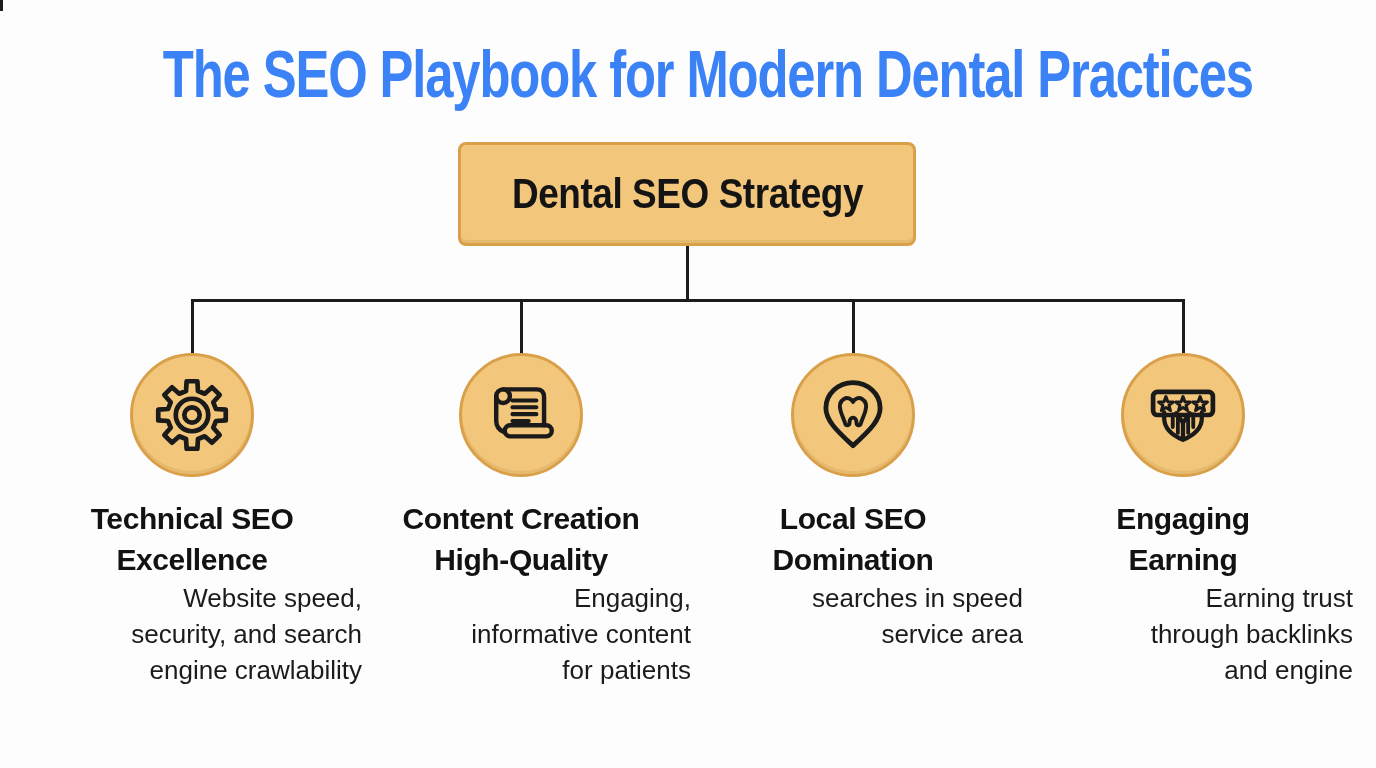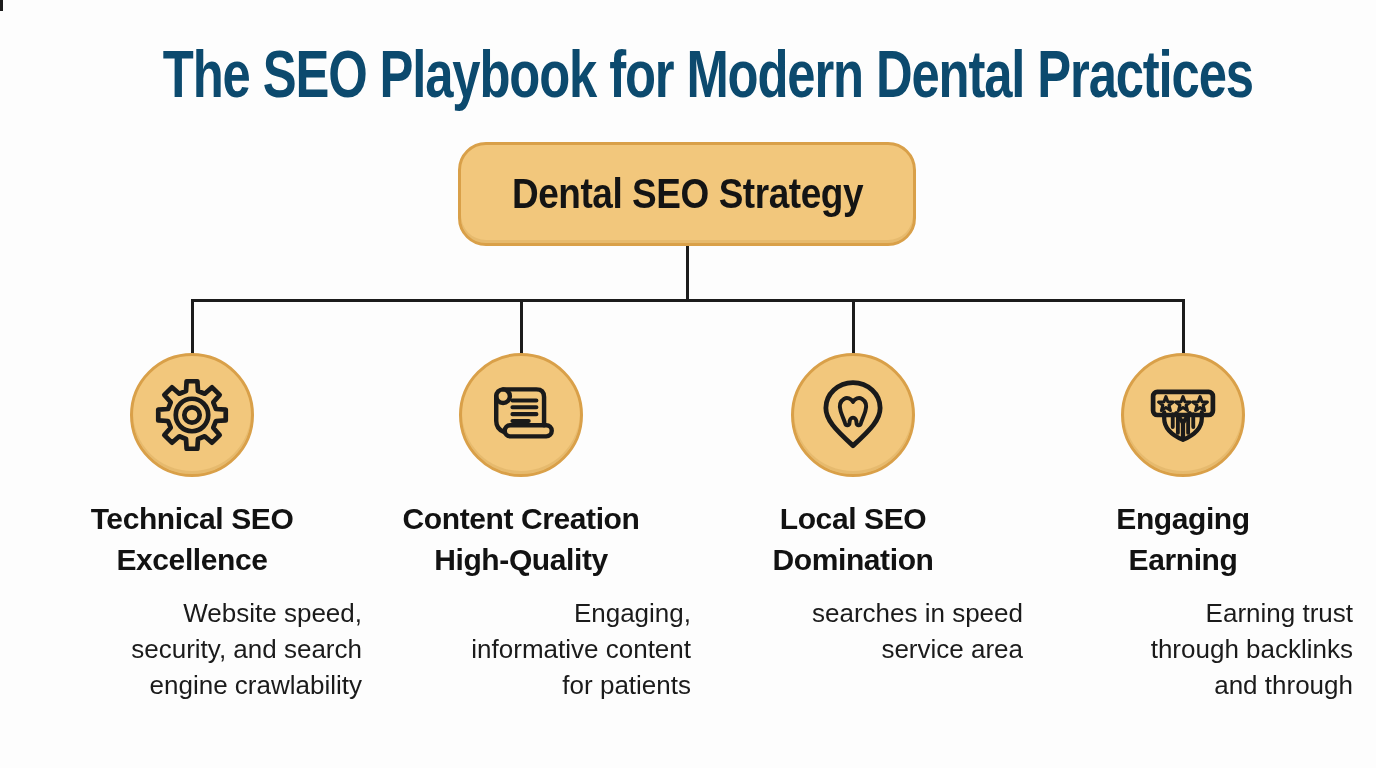--- a/index.html
+++ b/index.html
@@ -23,39 +23,39 @@
   }
   .title {
     position: absolute;
     top: 36px;
     left: 0;
     width: 100%;
     margin: 0;
     text-align: center;
     font-size: 66px;
     font-weight: bold;
-    color: #0c4a6e;
+    color: #3b82f6;
     white-space: nowrap;
   }
   .title-inner {
     display: inline-block;
     transform: scaleX(0.77);
     transform-origin: 50% 50%;
     letter-spacing: -1.5px;
   }
   .root-node {
     position: absolute;
     left: 458px;
     top: 142px;
     width: 458px;
     height: 104px;
     box-sizing: border-box;
     background: #F2C77C;
     border: 3px solid #D9A049;
-    border-radius: 28px;
+    border-radius: 8px;
     display: flex;
     align-items: center;
     justify-content: center;
     box-shadow: inset 0 -3px 0 rgba(150,100,20,0.12);
   }
   .root-label {
     font-size: 42px;
     font-weight: bold;
     color: #141414;
     white-space: nowrap;
@@ -108,21 +108,20 @@
   .branch-1 { left: 22px; }
   .branch-2 { left: 351px; }
   .branch-3 { left: 683px; }
   .branch-4 { left: 1013px; }
   .branch-heading {
     font-size: 30px;
     font-weight: bold;
     line-height: 41px;
     color: #121212;
     letter-spacing: -0.4px;
-    margin-bottom: 15px;
   }
   .branch-desc {
     font-size: 26px;
     line-height: 36px;
     color: #1b1b1b;
     text-align: right;
   }
   .h-line, .d-line { display: block; }
 </style>
 </head>
@@ -229,17 +228,17 @@
   </div>
 
   <div class="branch branch-4">
     <div class="branch-heading">
       <span class="h-line">Engaging</span>
       <span class="h-line">Earning</span>
     </div>
     <div class="branch-desc">
       <span class="d-line">Earning trust</span>
       <span class="d-line">through backlinks</span>
-      <span class="d-line">and through</span>
+      <span class="d-line">and engine</span>
     </div>
   </div>
 
 </div>
 
 </body></html>

